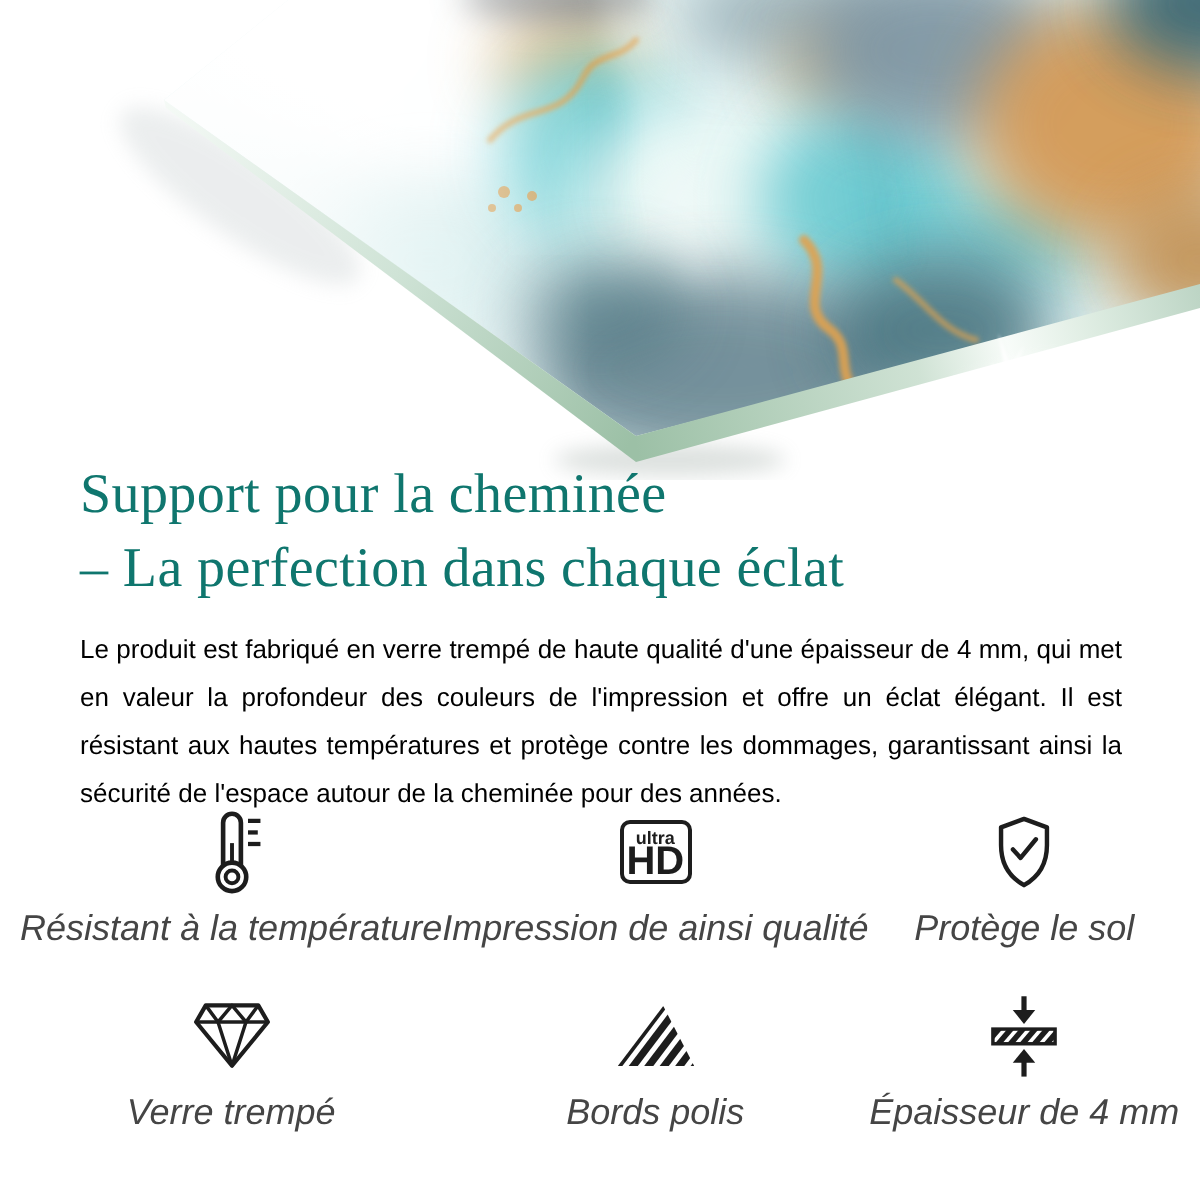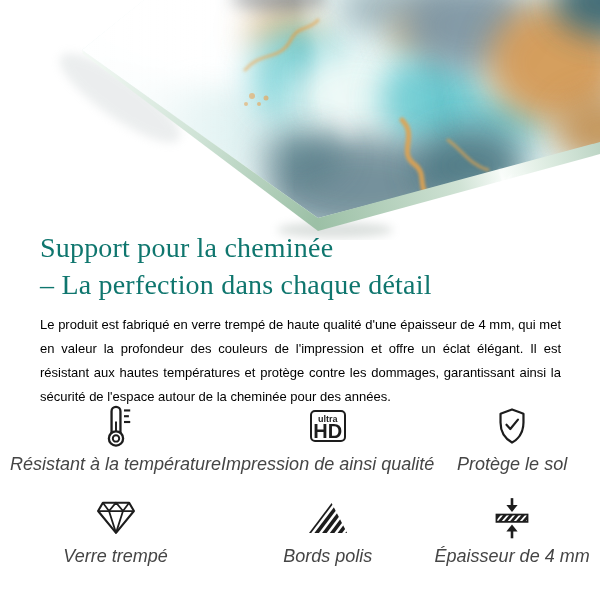--- a/index.html
+++ b/index.html
@@ -138,21 +138,21 @@
       <polygon points="-16,0 0,-1.6 16,0 0,1.6" transform="rotate(-64)" opacity="0.8"></polygon>
       <polygon points="-12,0 0,-1.4 12,0 0,1.4" transform="rotate(28)" opacity="0.7"></polygon>
       <circle r="3.5"></circle>
     </g>
   </g>
 </svg>
 
 <div class="content">
   <h1 class="page-title">
     <span>Support pour la cheminée</span>
-    <span>– La perfection dans chaque détail</span>
+    <span>– La perfection dans chaque éclat</span>
   </h1>
   <p class="body-text">Le produit est fabriqué en verre trempé de haute qualité d'une épaisseur de 4 mm, qui met en valeur la profondeur des couleurs de l'impression et offre un éclat élégant. Il est résistant aux hautes températures et protège contre les dommages, garantissant ainsi la sécurité de l'espace autour de la cheminée pour des années.</p>
 </div>
 
 <div class="features">
 
   <div class="feature">
     <div class="icon-wrap">
       <svg width="32" height="46" viewBox="0 0 36 48" fill="none" stroke="#1d1d1d">
         <path d="M13,32 V7.5 A5,5 0 0 1 23,7.5 V32" stroke-width="2.6"></path>

